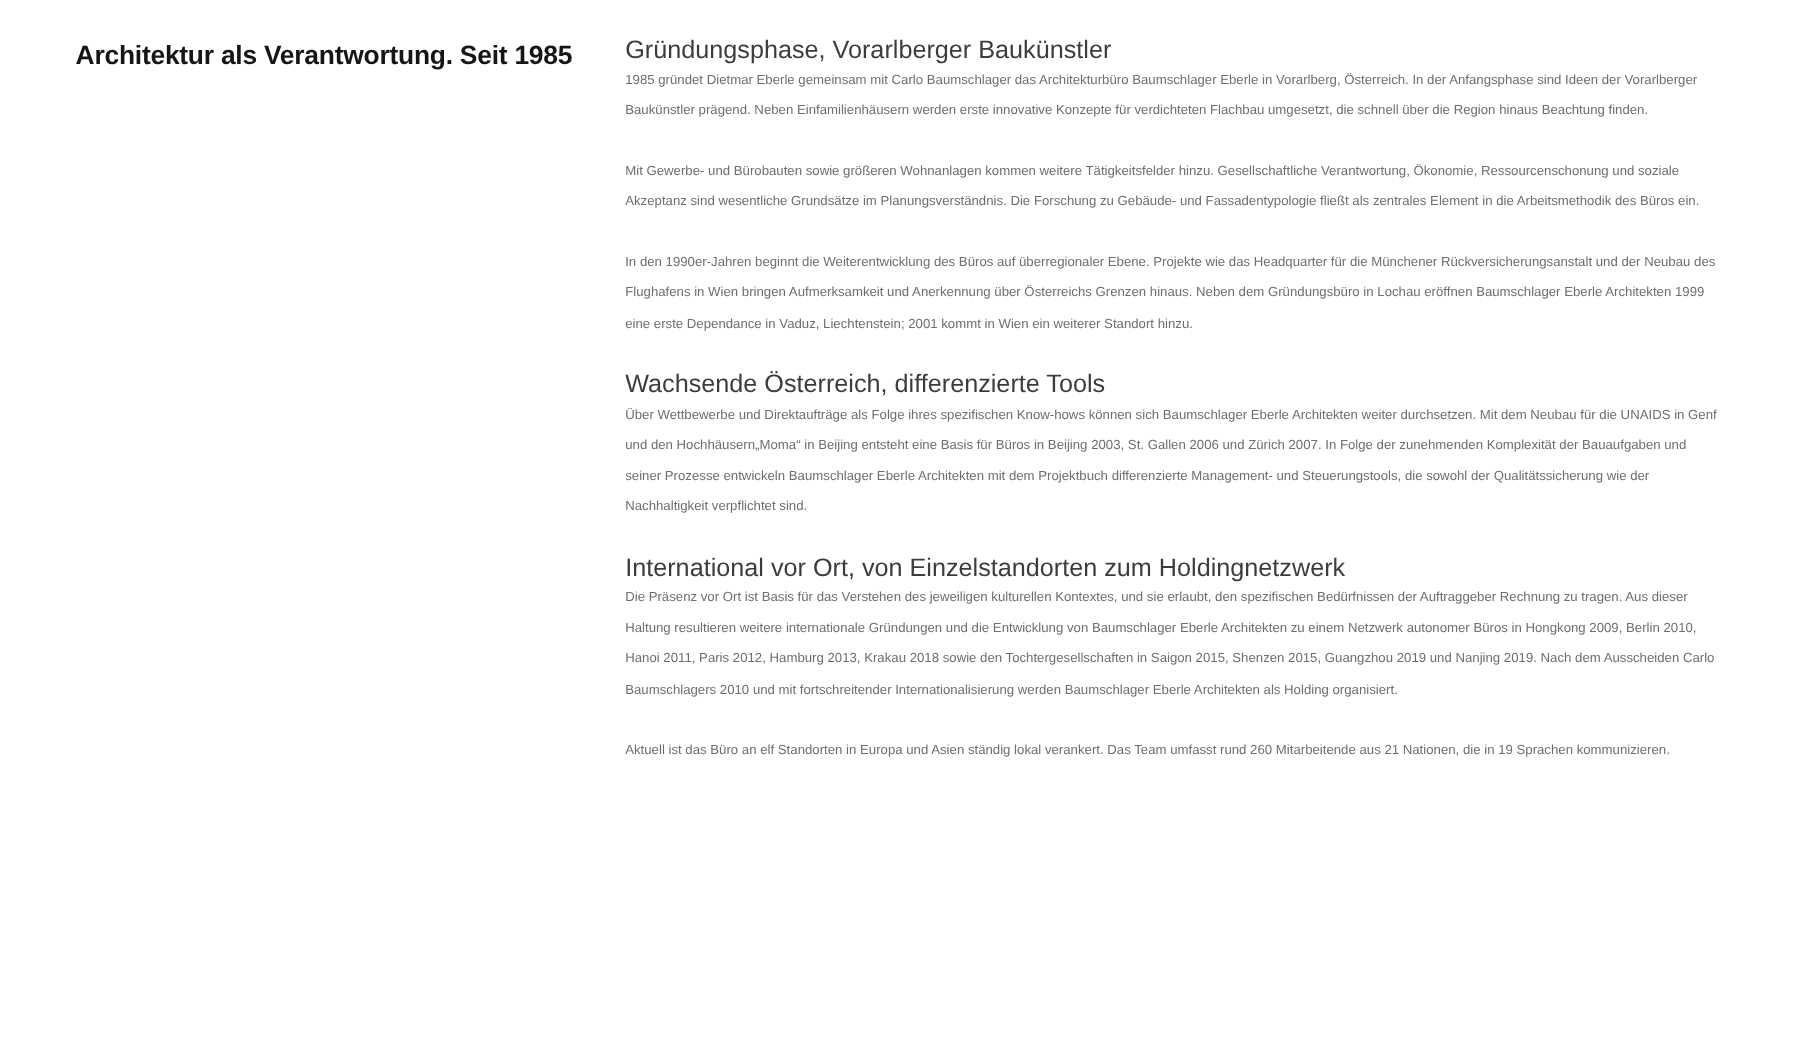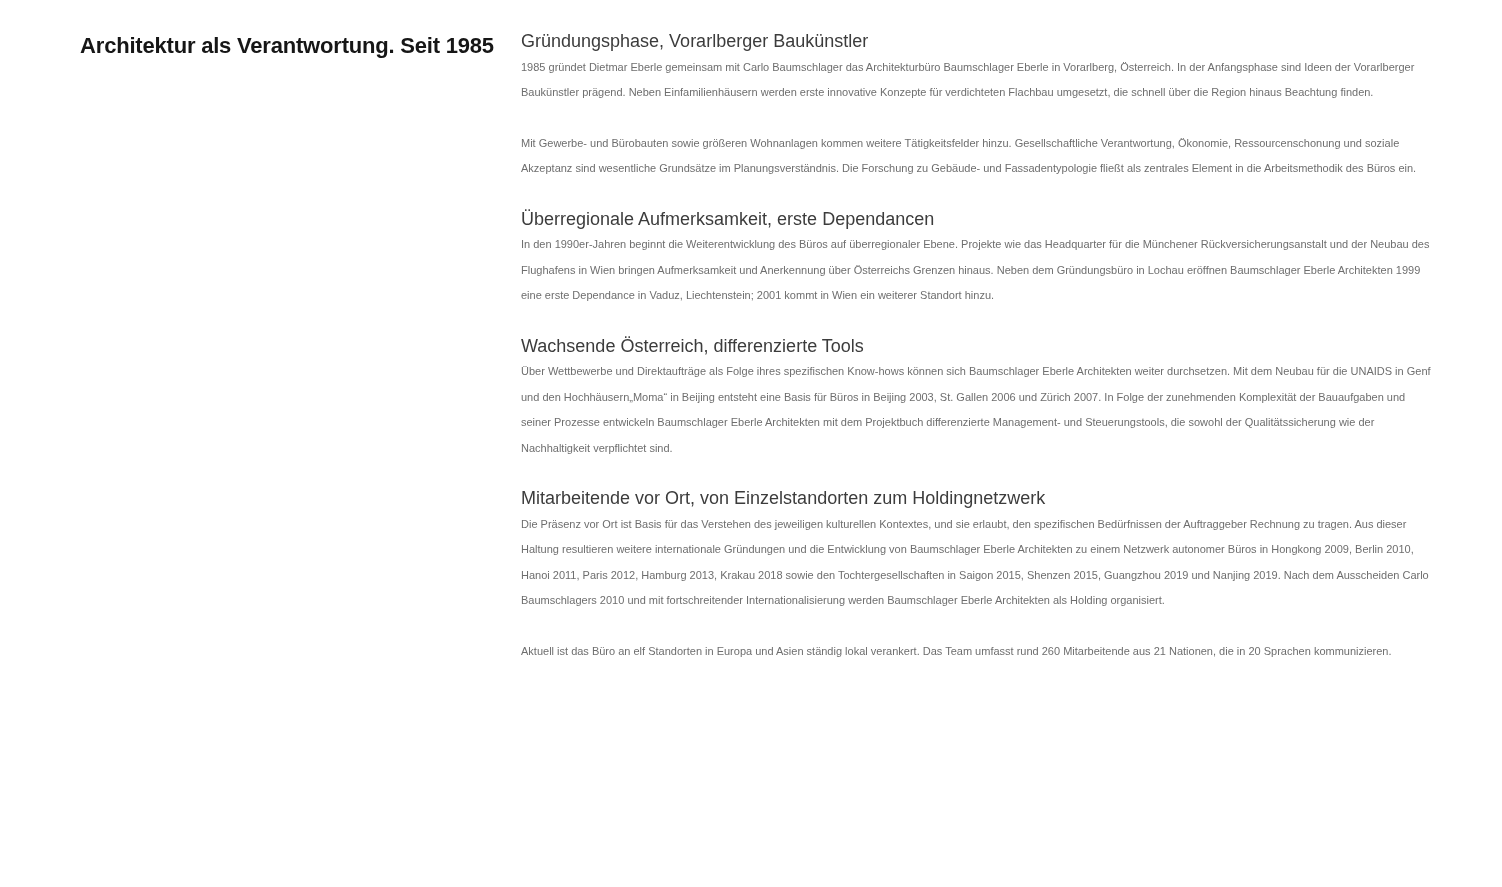--- a/index.html
+++ b/index.html
@@ -23,21 +23,20 @@
   .page {
     display: flex;
     align-items: flex-start;
     width: 100%;
     height: 100%;
   }
   .left-col {
     width: 521px;
     flex-shrink: 0;
     padding: 31px 10px 0 63px;
-    text-align: center;
   }
   .page-title {
     margin: 0;
     font-size: 22px;
     line-height: 30px;
     font-weight: 700;
     letter-spacing: -0.2px;
     color: var(--title_text);
     white-space: nowrap;
   }
@@ -46,21 +45,21 @@
     padding-top: 29px;
   }
   .section {
     margin: 0 0 25px 0;
   }
   .section:last-child {
     margin-bottom: 0;
   }
   .sec-heading {
     margin: 0;
-    font-size: 18px;
+    font-size: 21px;
     line-height: 25.5px;
     font-weight: 400;
     color: var(--heading_text);
   }
   .sec-body {
     margin: 0;
     font-size: 11px;
     line-height: 25.5px;
     font-weight: 400;
     color: var(--body_text);
@@ -80,32 +79,31 @@
     <section class="section">
       <h2 class="sec-heading">Gründungsphase, Vorarlberger Baukünstler</h2>
       <p class="sec-body">1985 gründet Dietmar Eberle gemeinsam mit Carlo Baumschlager das Architekturbüro Baumschlager Eberle in Vorarlberg, Österreich. In der Anfangsphase sind Ideen der Vorarlberger Baukünstler prägend. Neben Einfamilienhäusern werden erste innovative Konzepte für verdichteten Flachbau umgesetzt, die schnell über die Region hinaus Beachtung finden.</p>
     </section>
 
     <section class="section">
       <p class="sec-body">Mit Gewerbe- und Bürobauten sowie größeren Wohnanlagen kommen weitere Tätigkeitsfelder hinzu. Gesellschaftliche Verantwortung, Ökonomie, Ressourcenschonung und soziale Akzeptanz sind wesentliche Grundsätze im Planungsverständnis. Die Forschung zu Gebäude- und Fassadentypologie fließt als zentrales Element in die Arbeitsmethodik des Büros ein.</p>
     </section>
 
     <section class="section">
-      <h2 class="sec-heading">Überregionale Aufmerksamkeit, erste Dependancen</h2>
       <p class="sec-body">In den 1990er-Jahren beginnt die Weiterentwicklung des Büros auf überregionaler Ebene. Projekte wie das Headquarter für die Münchener Rückversicherungsanstalt und der Neubau des Flughafens in Wien bringen Aufmerksamkeit und Anerkennung über Österreichs Grenzen hinaus. Neben dem Gründungsbüro in Lochau eröffnen Baumschlager Eberle Architekten 1999 eine erste Dependance in Vaduz, Liechtenstein; 2001 kommt in Wien ein weiterer Standort hinzu.</p>
     </section>
 
     <section class="section">
       <h2 class="sec-heading">Wachsende Österreich, differenzierte Tools</h2>
       <p class="sec-body">Über Wettbewerbe und Direktaufträge als Folge ihres spezifischen Know-hows können sich Baumschlager Eberle Architekten weiter durchsetzen. Mit dem Neubau für die UNAIDS in Genf und den Hochhäusern„Moma“ in Beijing entsteht eine Basis für Büros in Beijing 2003, St. Gallen 2006 und Zürich 2007. In Folge der zunehmenden Komplexität der Bauaufgaben und seiner Prozesse entwickeln Baumschlager Eberle Architekten mit dem Projektbuch differenzierte Management- und Steuerungstools, die sowohl der Qualitätssicherung wie der Nachhaltigkeit verpflichtet sind.</p>
     </section>
 
     <section class="section">
-      <h2 class="sec-heading">Mitarbeitende vor Ort, von Einzelstandorten zum Holdingnetzwerk</h2>
+      <h2 class="sec-heading">International vor Ort, von Einzelstandorten zum Holdingnetzwerk</h2>
       <p class="sec-body">Die Präsenz vor Ort ist Basis für das Verstehen des jeweiligen kulturellen Kontextes, und sie erlaubt, den spezifischen Bedürfnissen der Auftraggeber Rechnung zu tragen. Aus dieser Haltung resultieren weitere internationale Gründungen und die Entwicklung von Baumschlager Eberle Architekten zu einem Netzwerk autonomer Büros in Hongkong 2009, Berlin 2010, Hanoi 2011, Paris 2012, Hamburg 2013, Krakau 2018 sowie den Tochtergesellschaften in Saigon 2015, Shenzen 2015, Guangzhou 2019 und Nanjing 2019. Nach dem Ausscheiden Carlo Baumschlagers 2010 und mit fortschreitender Internationalisierung werden Baumschlager Eberle Architekten als Holding organisiert.</p>
     </section>
 
     <section class="section">
-      <p class="sec-body">Aktuell ist das Büro an elf Standorten in Europa und Asien ständig lokal verankert. Das Team umfasst rund 260 Mitarbeitende aus 21 Nationen, die in 20 Sprachen kommunizieren.</p>
+      <p class="sec-body">Aktuell ist das Büro an elf Standorten in Europa und Asien ständig lokal verankert. Das Team umfasst rund 260 Mitarbeitende aus 21 Nationen, die in 19 Sprachen kommunizieren.</p>
     </section>
 
   </main>
 </div>
 
 </body></html>

